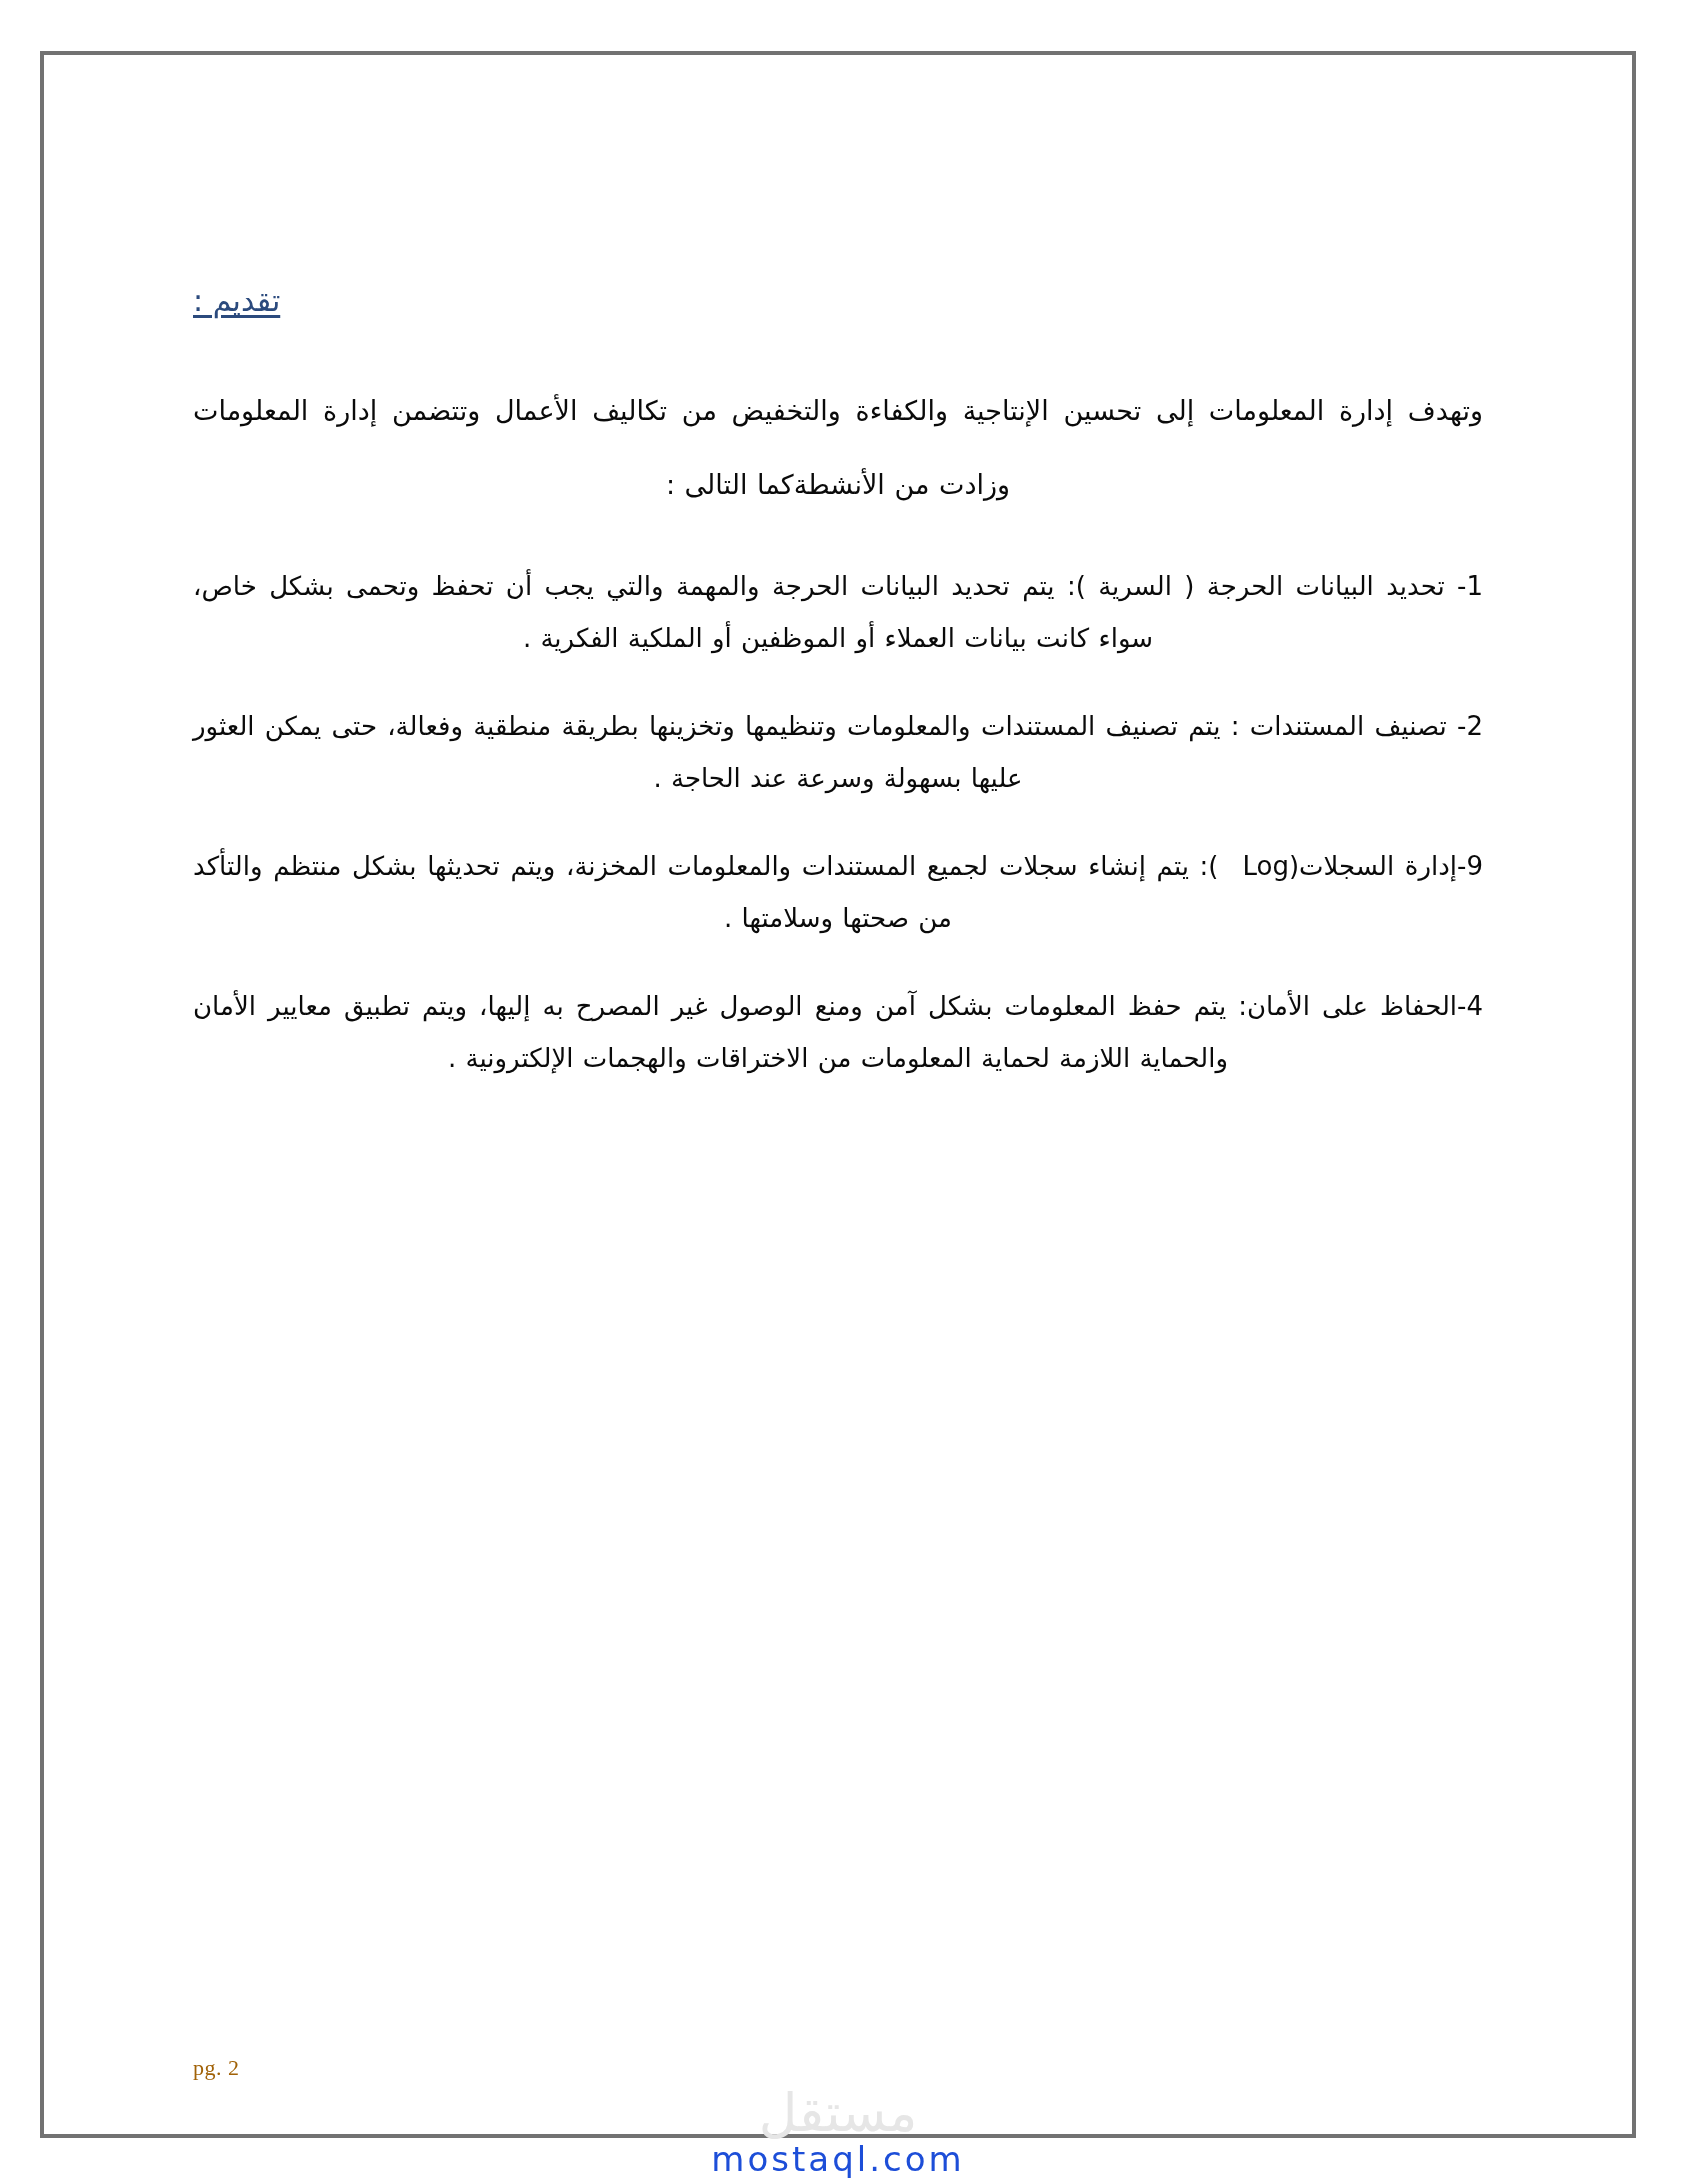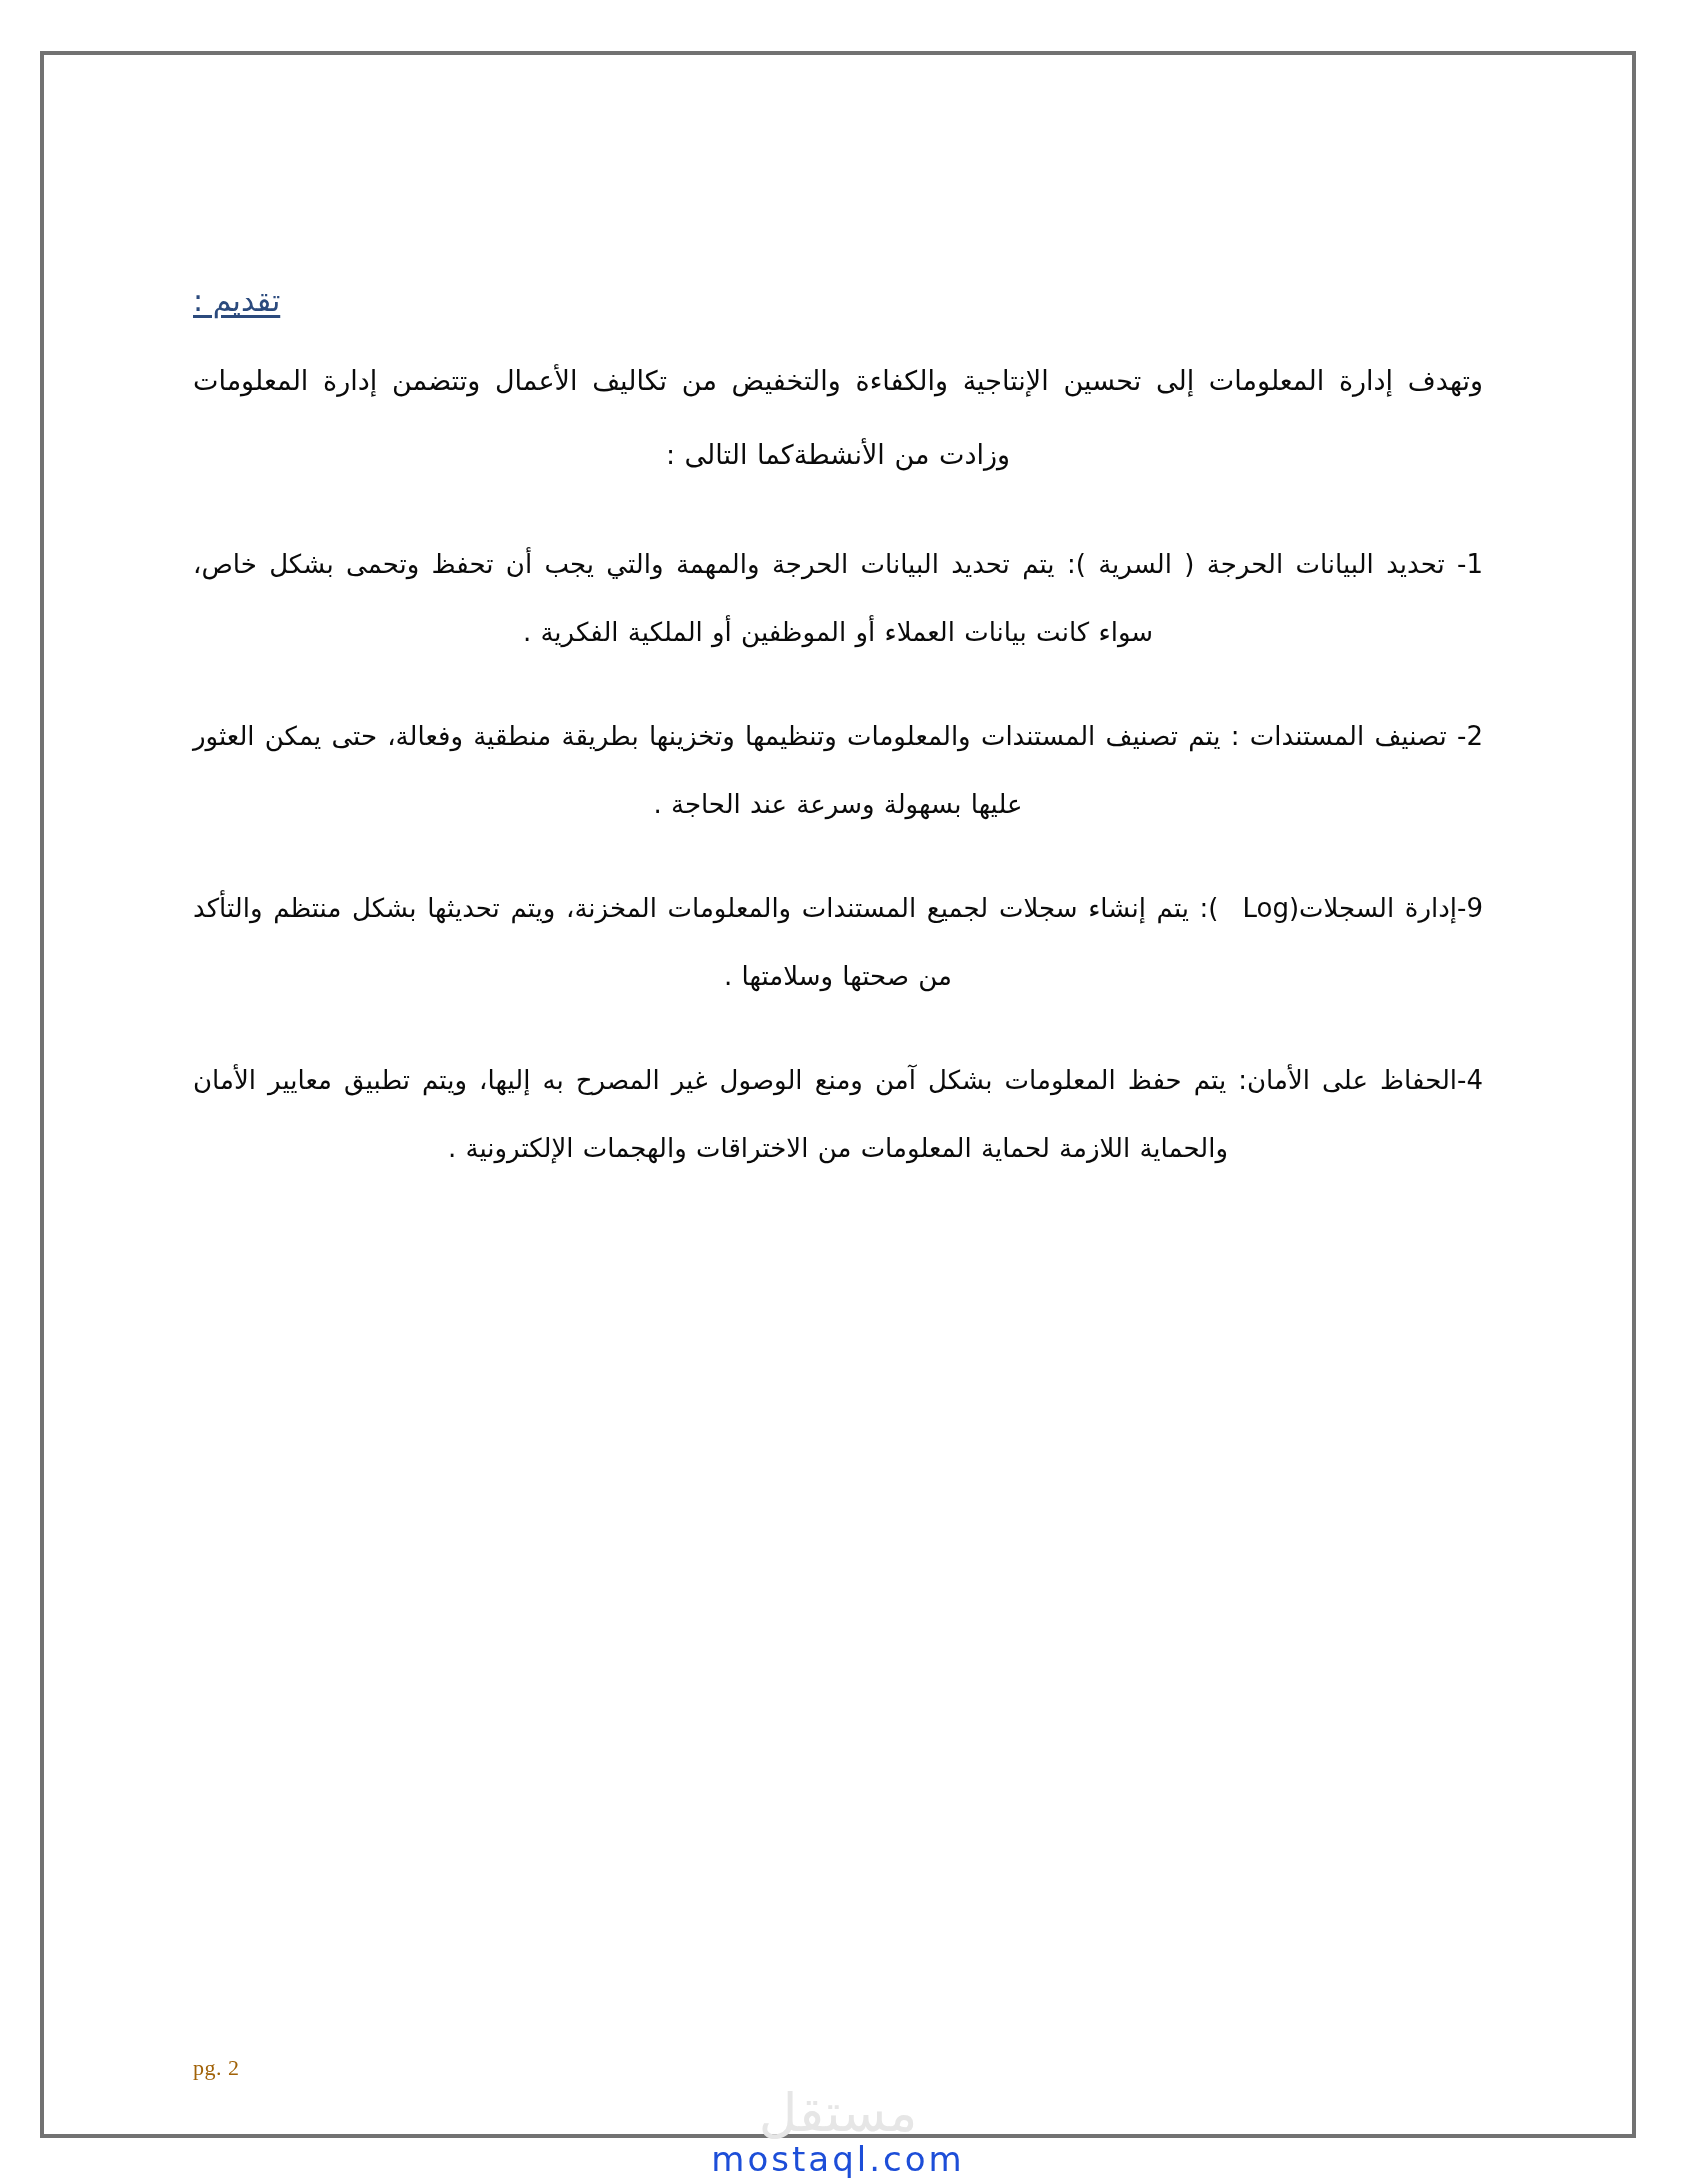--- a/index.html
+++ b/index.html
@@ -47,38 +47,38 @@
     color: #0a0a0a;
   }
 
   .section-heading {
     font-size: 30px;
     line-height: 1.2;
     color: #2b4a7d;
     text-align: left;
     text-decoration: underline;
     text-underline-offset: 4px;
-    margin: 0 0 25px 0;
+    margin: 0 0 55px 0;
     font-weight: 400;
     letter-spacing: 0;
   }
 
   .para {
     font-size: 27px;
     line-height: 74px;
     margin: 0 0 38px 0;
     text-align: justify;
     text-align-last: center;
     text-justify: inter-word;
     word-spacing: 1px;
   }
 
   .list-item {
     font-size: 26px;
-    line-height: 68px;
+    line-height: 52px;
     margin: 0 0 36px 0;
     text-align: justify;
     text-align-last: center;
     word-spacing: 1px;
   }
 
   .ltr-token {
     direction: ltr;
     unicode-bidi: embed;
     margin-left: 24px;

